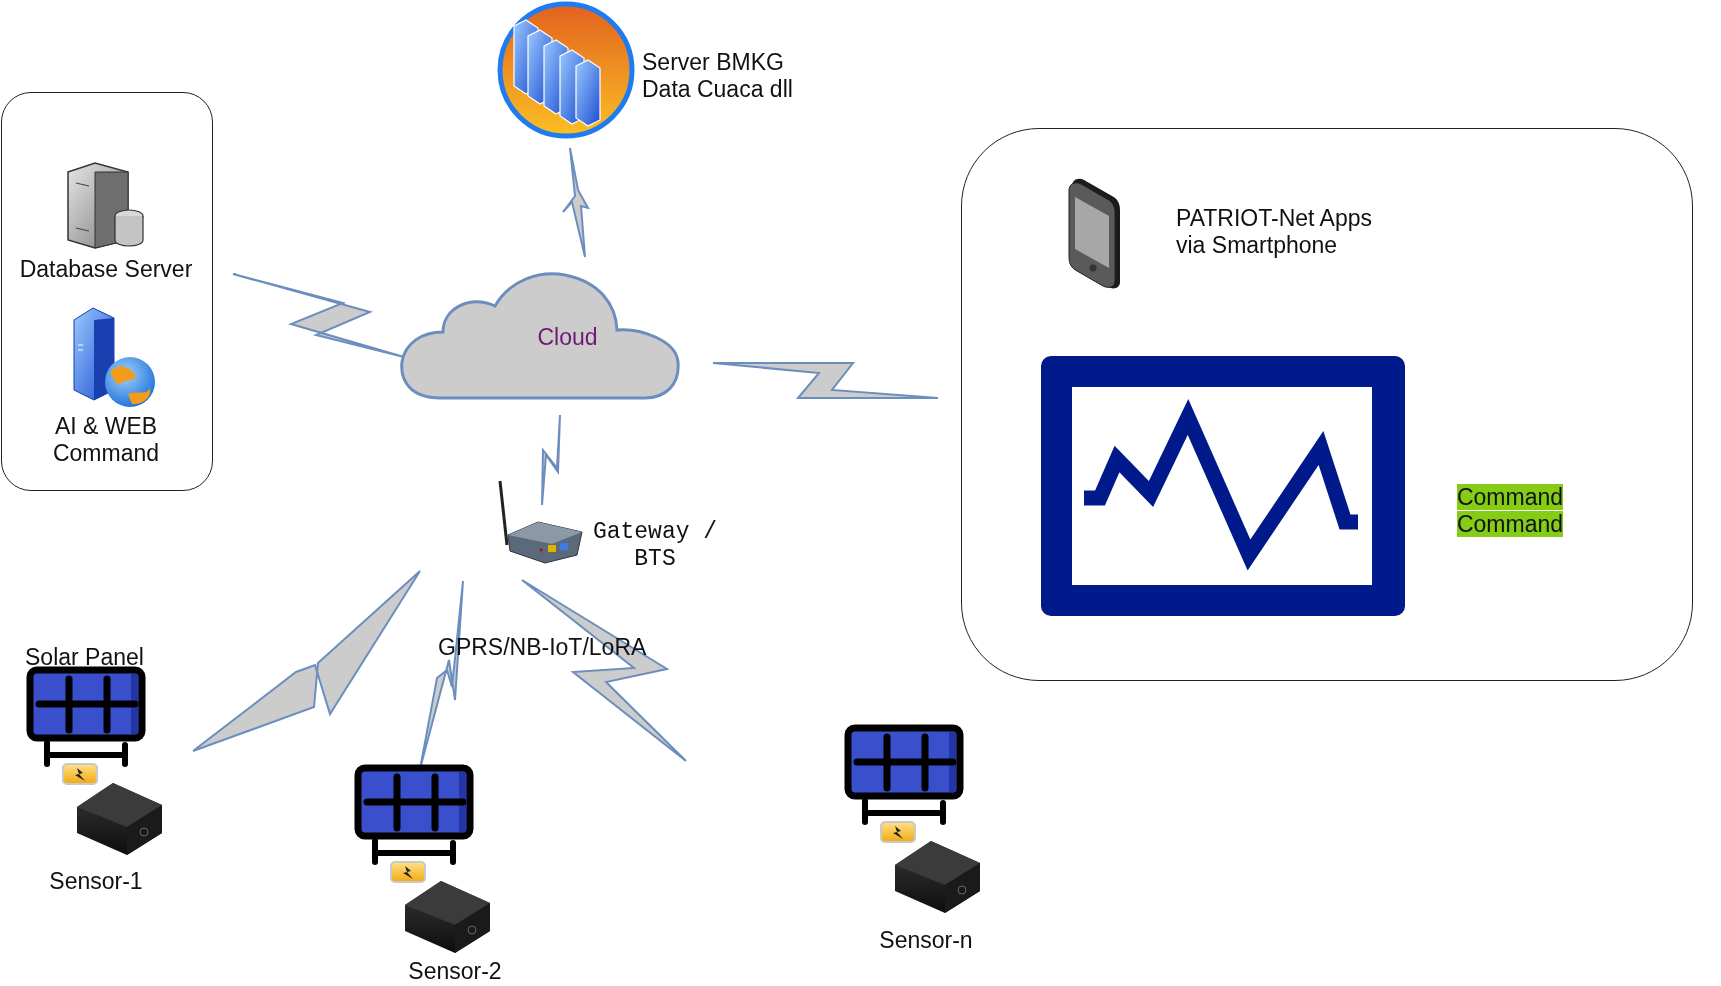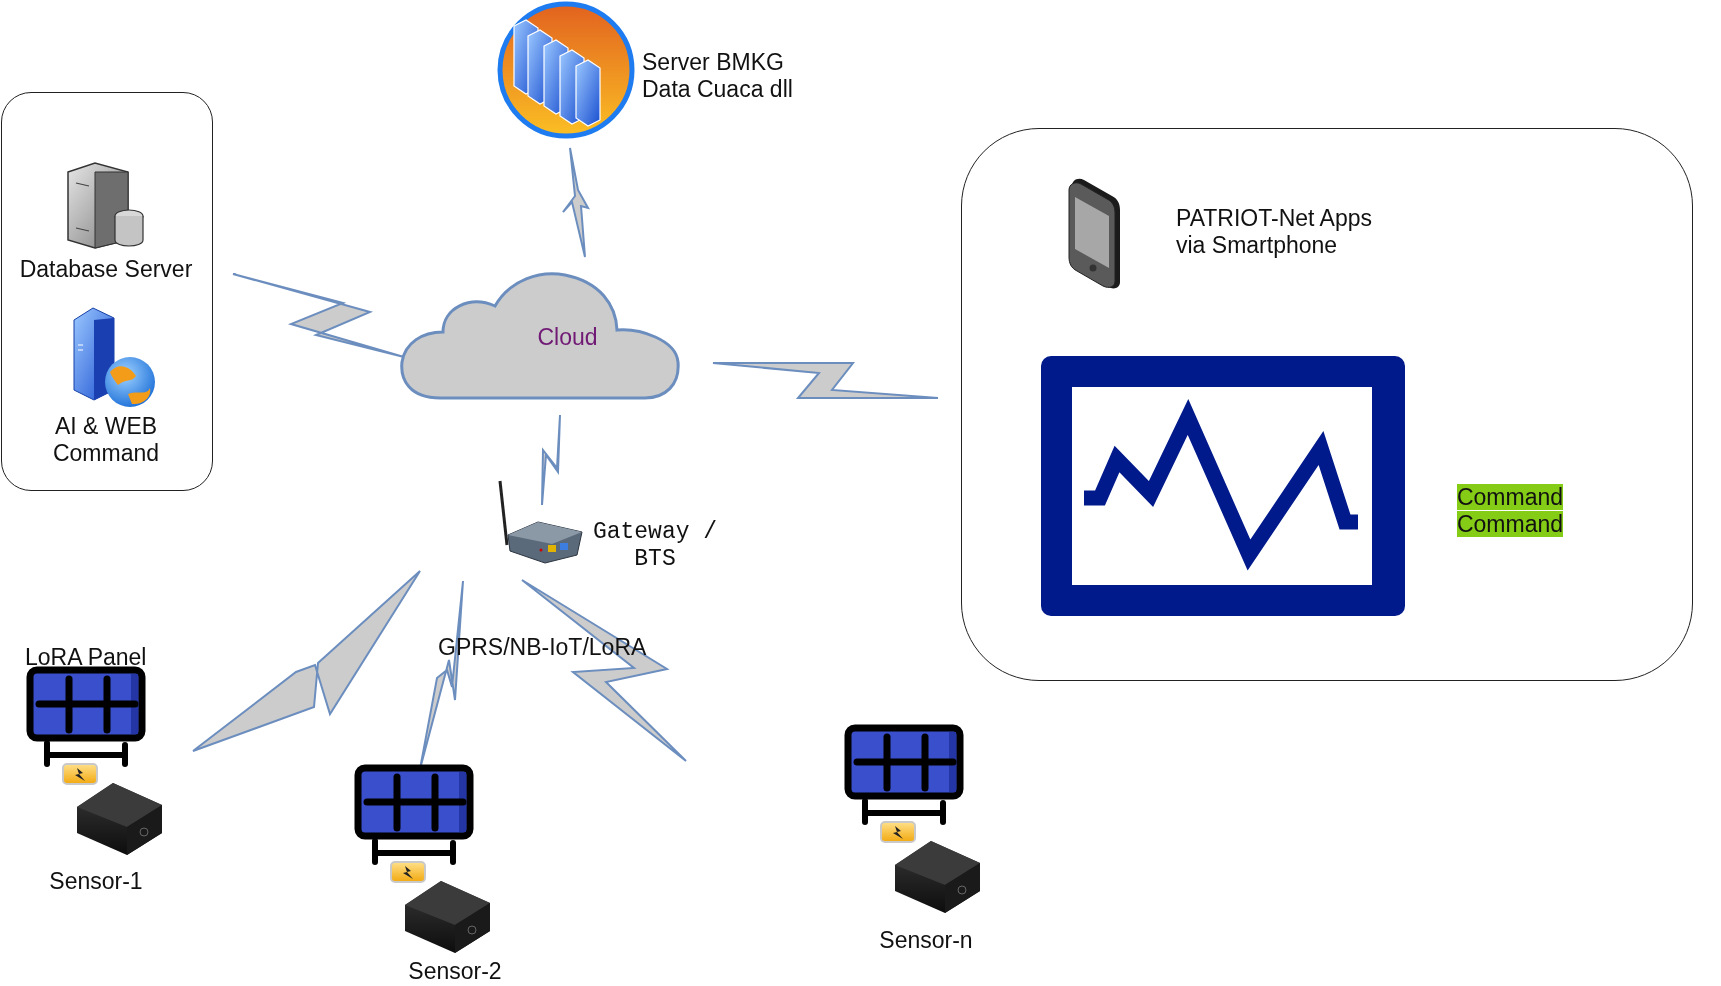--- a/index.html
+++ b/index.html
@@ -212,17 +212,17 @@
 <div class="lbl" style="left:1176px; top:205px;">
   <div>PATRIOT-Net Apps</div>
   <div>via Smartphone</div>
 </div>
 
 <div class="lbl center" style="left:1440px; width:140px; top:484px;">
   <div><span class="hl">Command</span></div>
   <div><span class="hl">Command</span></div>
 </div>
 
-<div class="lbl" style="left:25px; top:644px;">LoRA Panel</div>
+<div class="lbl" style="left:25px; top:644px;">Solar Panel</div>
 
 <div class="lbl center" style="left:36px; width:120px; top:868px;">Sensor-1</div>
 <div class="lbl center" style="left:395px; width:120px; top:958px;">Sensor-2</div>
 <div class="lbl center" style="left:866px; width:120px; top:927px;">Sensor-n</div>
 
 </body></html>

